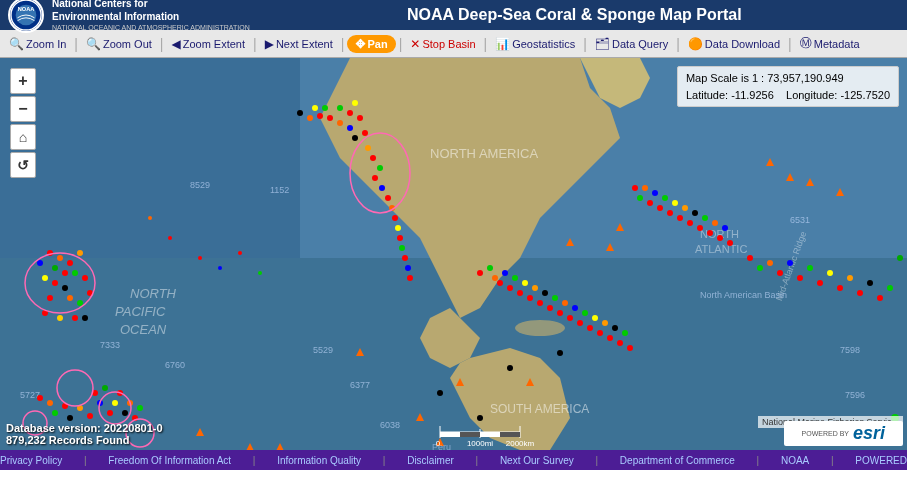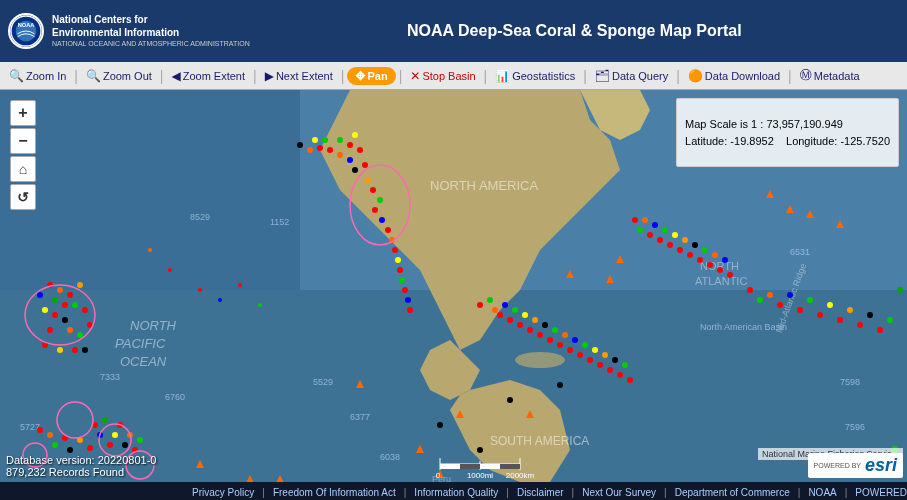--- a/index.html
+++ b/index.html
@@ -3,21 +3,21 @@
   <meta charset="utf-8">
   <style>
     * { margin: 0; padding: 0; box-sizing: border-box; }
     body { width: 907px; height: 500px; overflow: hidden; font-family: Arial, sans-serif; }
 
     #header {
       background: #1a3a6b;
       display: flex;
       align-items: center;
       padding: 4px 8px;
-      height: 62px;
+      height: 30px;
     }
     #header-logo {
       display: flex;
       align-items: center;
       gap: 8px;
     }
     #noaa-logo {
       width: 36px;
       height: 36px;
       border-radius: 50%;
@@ -125,45 +125,45 @@
       border-radius: 2px;
     }
     .map-ctrl-btn.home-btn { font-size: 14px; }
     .map-ctrl-btn.reset-btn { font-size: 14px; }
 
     #map-scale-info {
       position: absolute;
       top: 8px;
       right: 8px;
       background: rgba(255,255,255,0.85);
-      padding: 17px 8px;
+      padding: 3px 8px;
       font-size: 11px;
       color: #000;
       border: 1px solid #ccc;
       border-radius: 2px;
       line-height: 1.5;
       margin-left: 40px;
     }
 
     #db-info {
       position: absolute;
       bottom: 4px;
       left: 6px;
       font-size: 11px;
-      font-weight: normal;
+      font-weight: bold;
       color: white;
       text-shadow: 1px 1px 2px black;
     }
 
     #esri-logo {
       position: absolute;
       bottom: 4px;
       right: 4px;
       background: white;
-      padding: 2px 6px;
+      padding: 2px 18px;
       font-size: 14px;
       font-weight: bold;
       color: #00629b;
       border-radius: 2px;
       display: flex;
       align-items: center;
       gap: 4px;
     }
     #esri-logo .powered-by {
       font-size: 7px;
@@ -175,25 +175,25 @@
       position: absolute;
       bottom: 22px;
       right: 4px;
       background: rgba(255,255,255,0.7);
       font-size: 9px;
       padding: 1px 4px;
       color: #333;
     }
 
     #footer {
-      background: #0f172a;
+      background: #4c1d95;
       height: 20px;
       display: flex;
       align-items: center;
-      justify-content: flex-end;
+      justify-content: space-between;
       gap: 8px;
       font-size: 10px;
       color: white;
     }
     #footer a {
       color: #aaccff;
       text-decoration: none;
     }
     .footer-sep { color: #888; }
   </style>
@@ -518,21 +518,21 @@
   <div id="map-controls">
     <div class="map-ctrl-btn">+</div>
     <div class="map-ctrl-btn">−</div>
     <div class="map-ctrl-btn home-btn">⌂</div>
     <div class="map-ctrl-btn reset-btn">↺</div>
   </div>
 
   <div id="map-scale-info">
     <div>Map Scale is 1 : 73,957,190.949</div>
     <div>
-      <span>Latitude: -19.8952</span>
+      <span>Latitude: -11.9256</span>
       &nbsp;&nbsp;
       <span>Longitude: -125.7520</span>
     </div>
   </div>
 
   <div id="db-info">
     <div>Database version: 20220801-0</div>
     <div>879,232 Records Found</div>
   </div>
 

